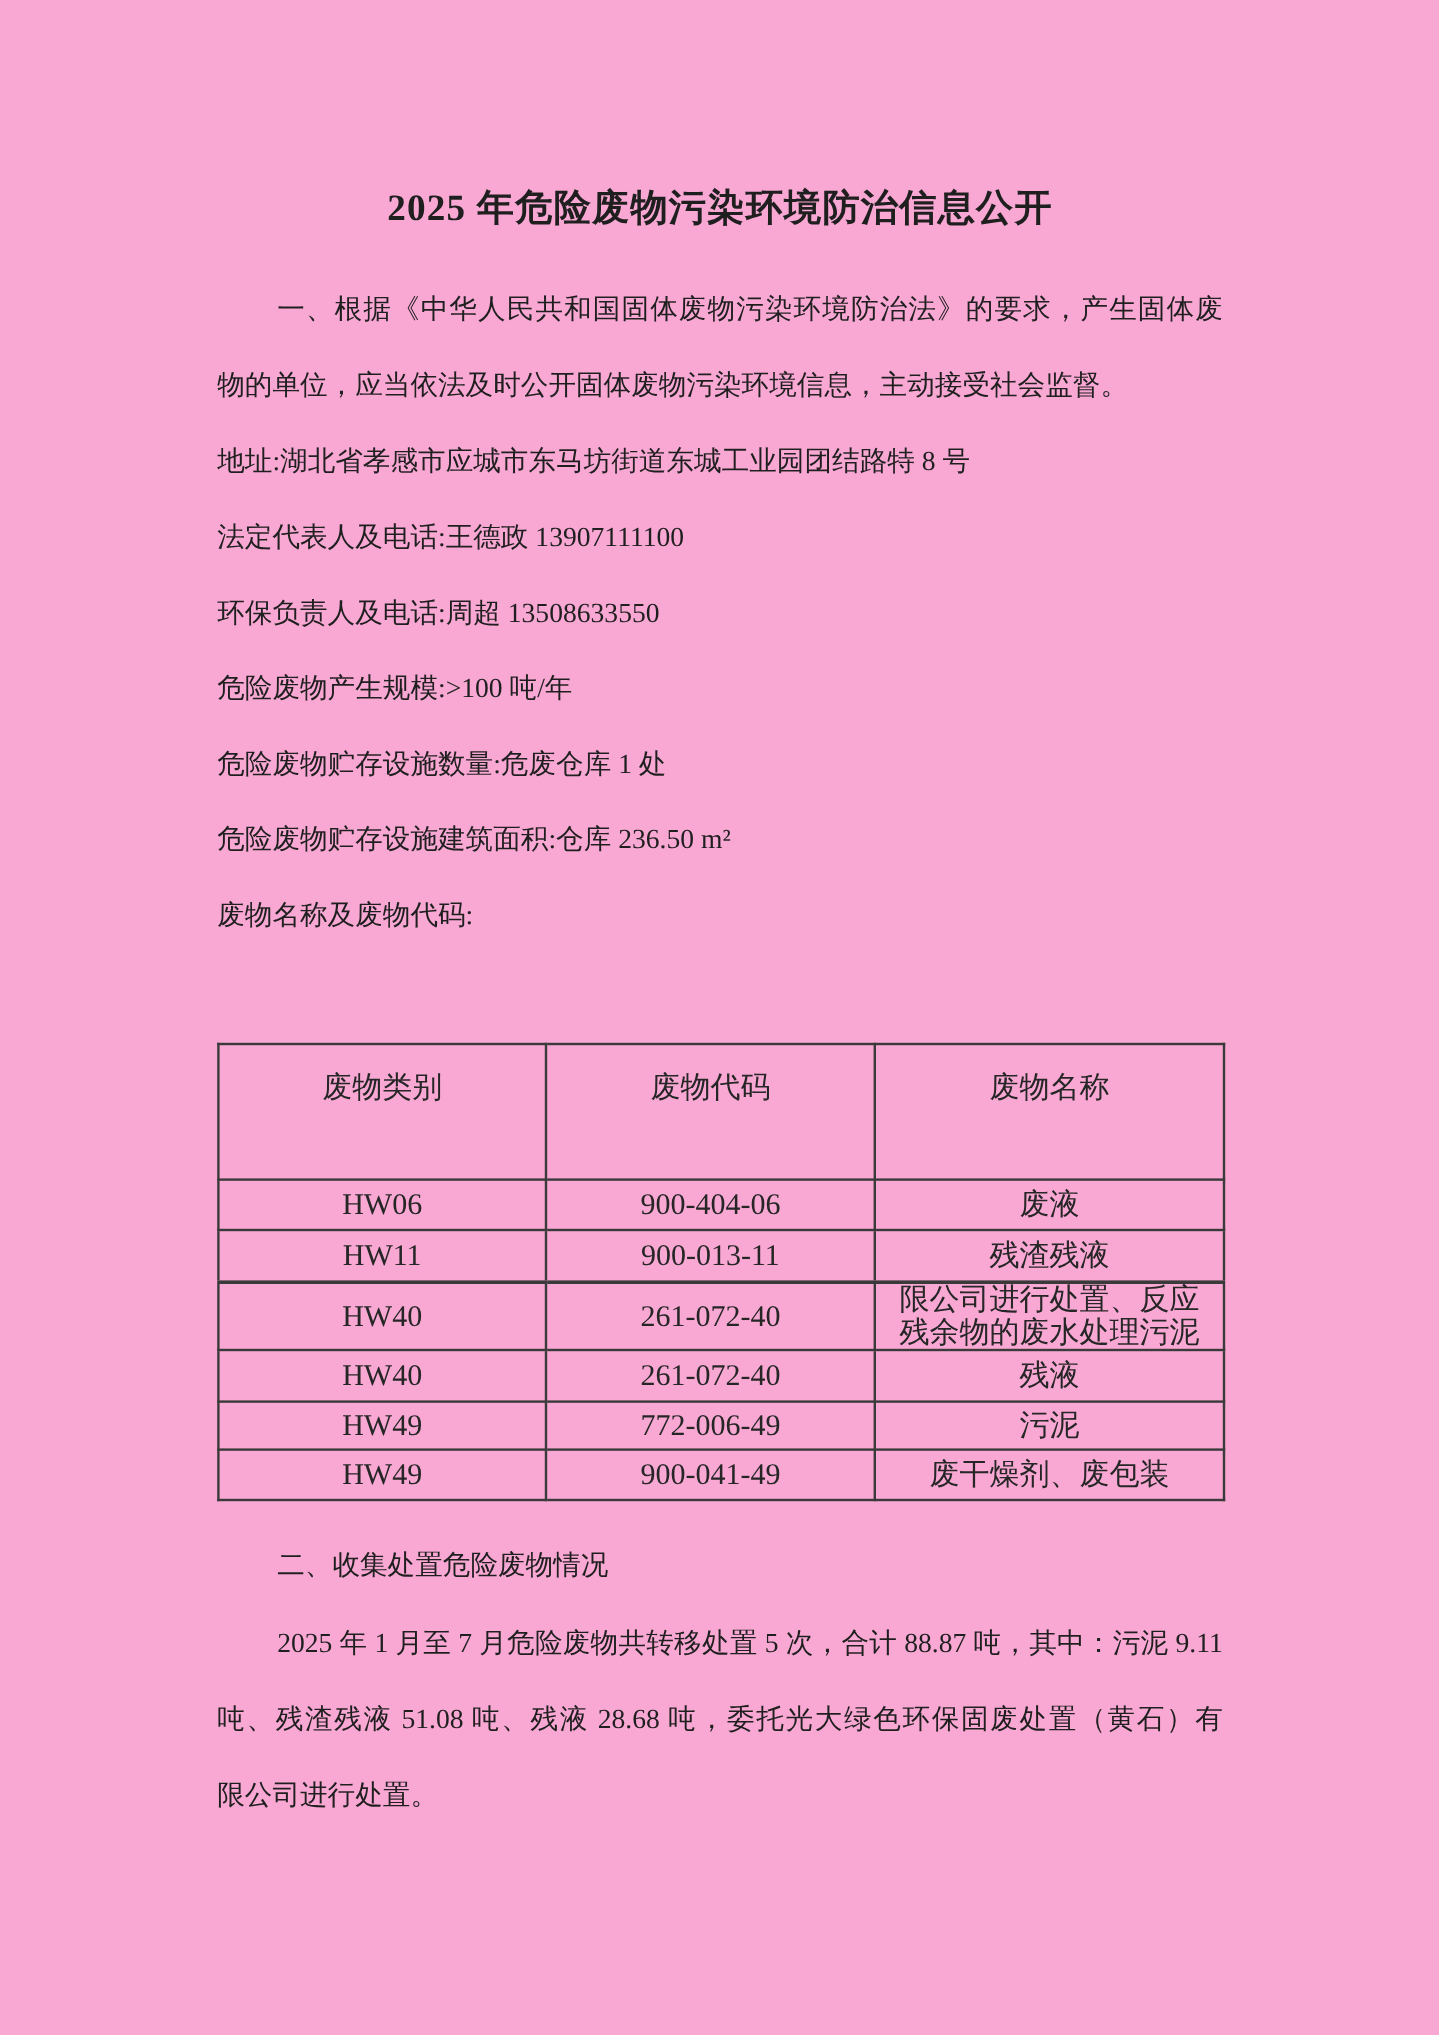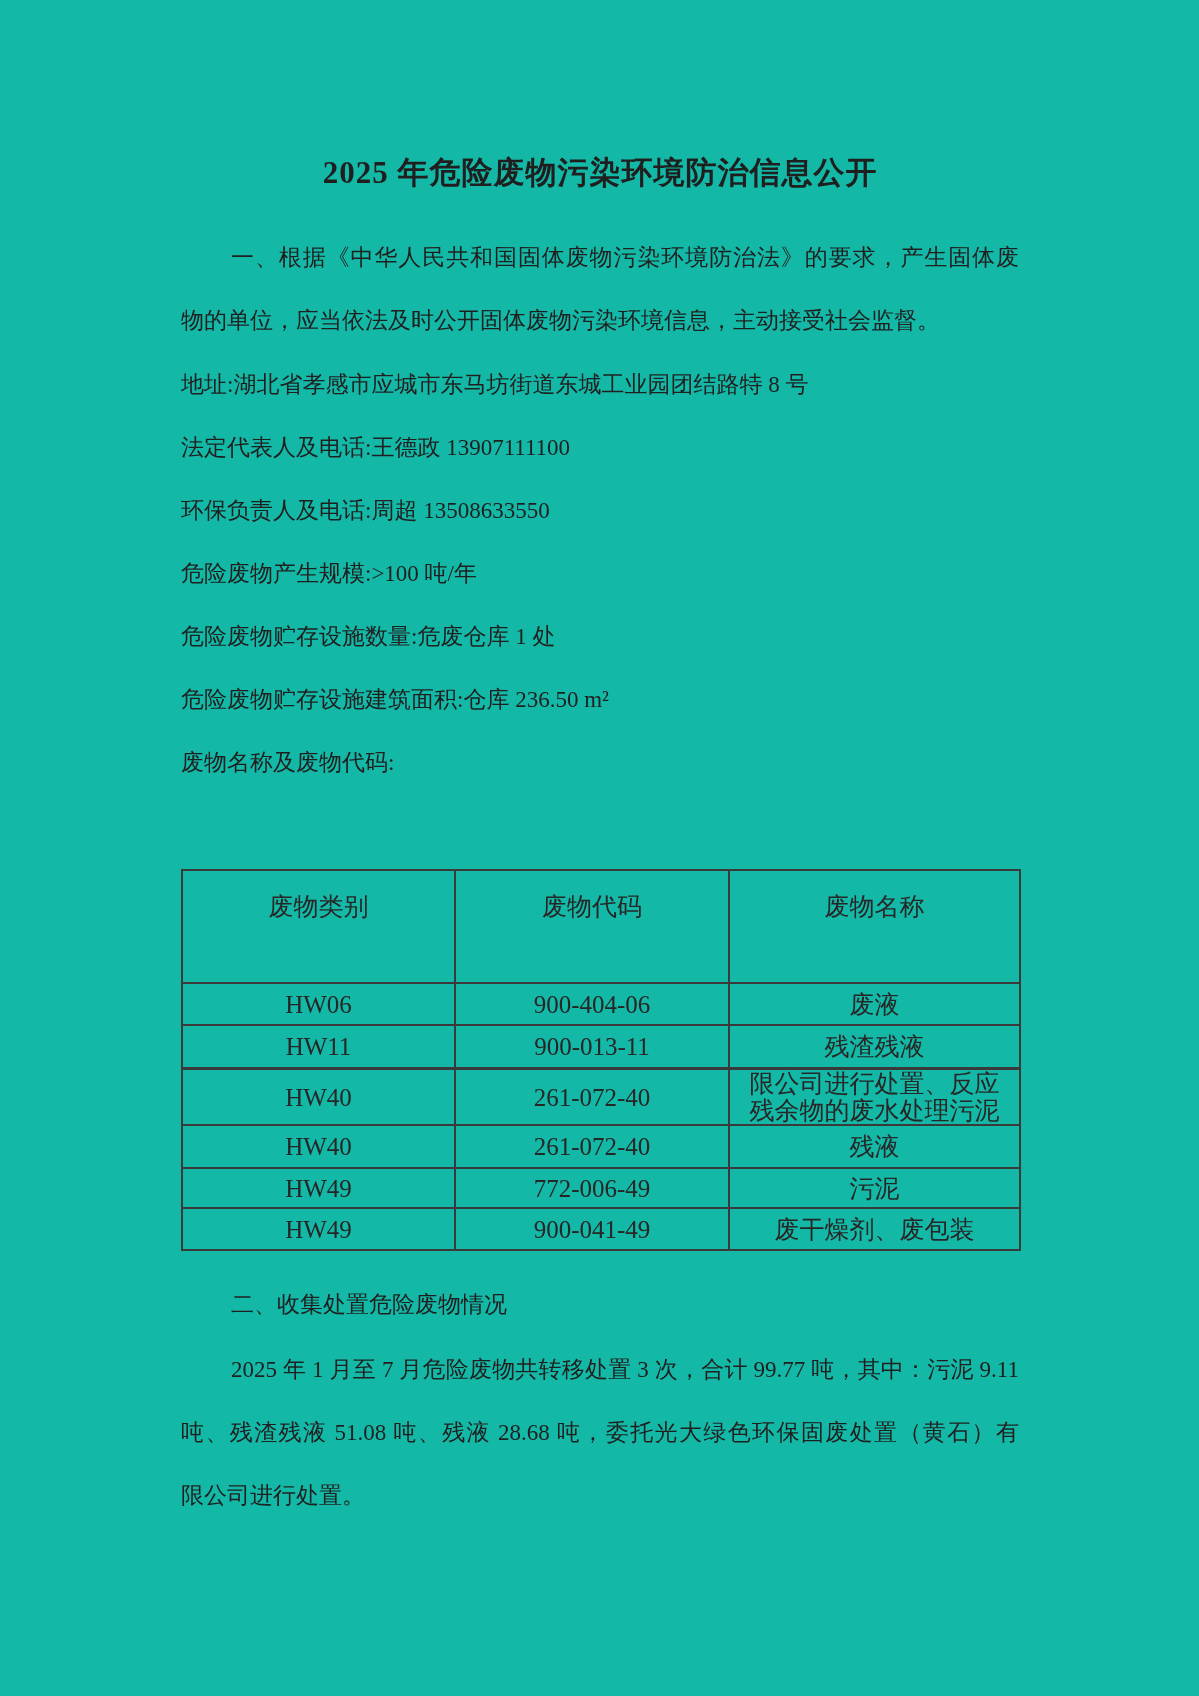--- a/index.html
+++ b/index.html
@@ -1,20 +1,20 @@
 <!DOCTYPE html>
 <html><head>
 <meta charset="utf-8">
 <style>
   html, body { margin: 0; padding: 0; background: #ffffff; }
   .page {
     position: relative;
     width: 1199px;
     height: 1696px;
-    background: #14b8a6;
+    background: #f9a8d4;
     color: #1f1f1f;
     font-family: "Liberation Serif", "DejaVu Serif", serif;
     overflow: hidden;
   }
   .content {
     position: absolute;
     left: 181px;
     width: 838px;
     top: 0;
   }
@@ -140,19 +140,19 @@
         <td>HW49</td>
         <td>900-041-49</td>
         <td>废干燥剂、废包装</td>
       </tr>
     </tbody>
       </table>
 
     <div class="sec2-heading bodyline indent">二、收集处置危险废物情况</div>
 
     <div class="para p2">
-      <div class="bodyline just indent">2025 年 1 月至 7 月危险废物共转移处置 3 次，合计 99.77 吨，其中：污泥 9.11</div>
+      <div class="bodyline just indent">2025 年 1 月至 7 月危险废物共转移处置 5 次，合计 88.87 吨，其中：污泥 9.11</div>
       <div class="bodyline just">吨、残渣残液 51.08 吨、残液 28.68 吨，委托光大绿色环保固废处置（黄石）有</div>
       <div class="bodyline just lastline">限公司进行处置。</div>
     </div>
 
   </div>
 </div>
 
 </body></html>

